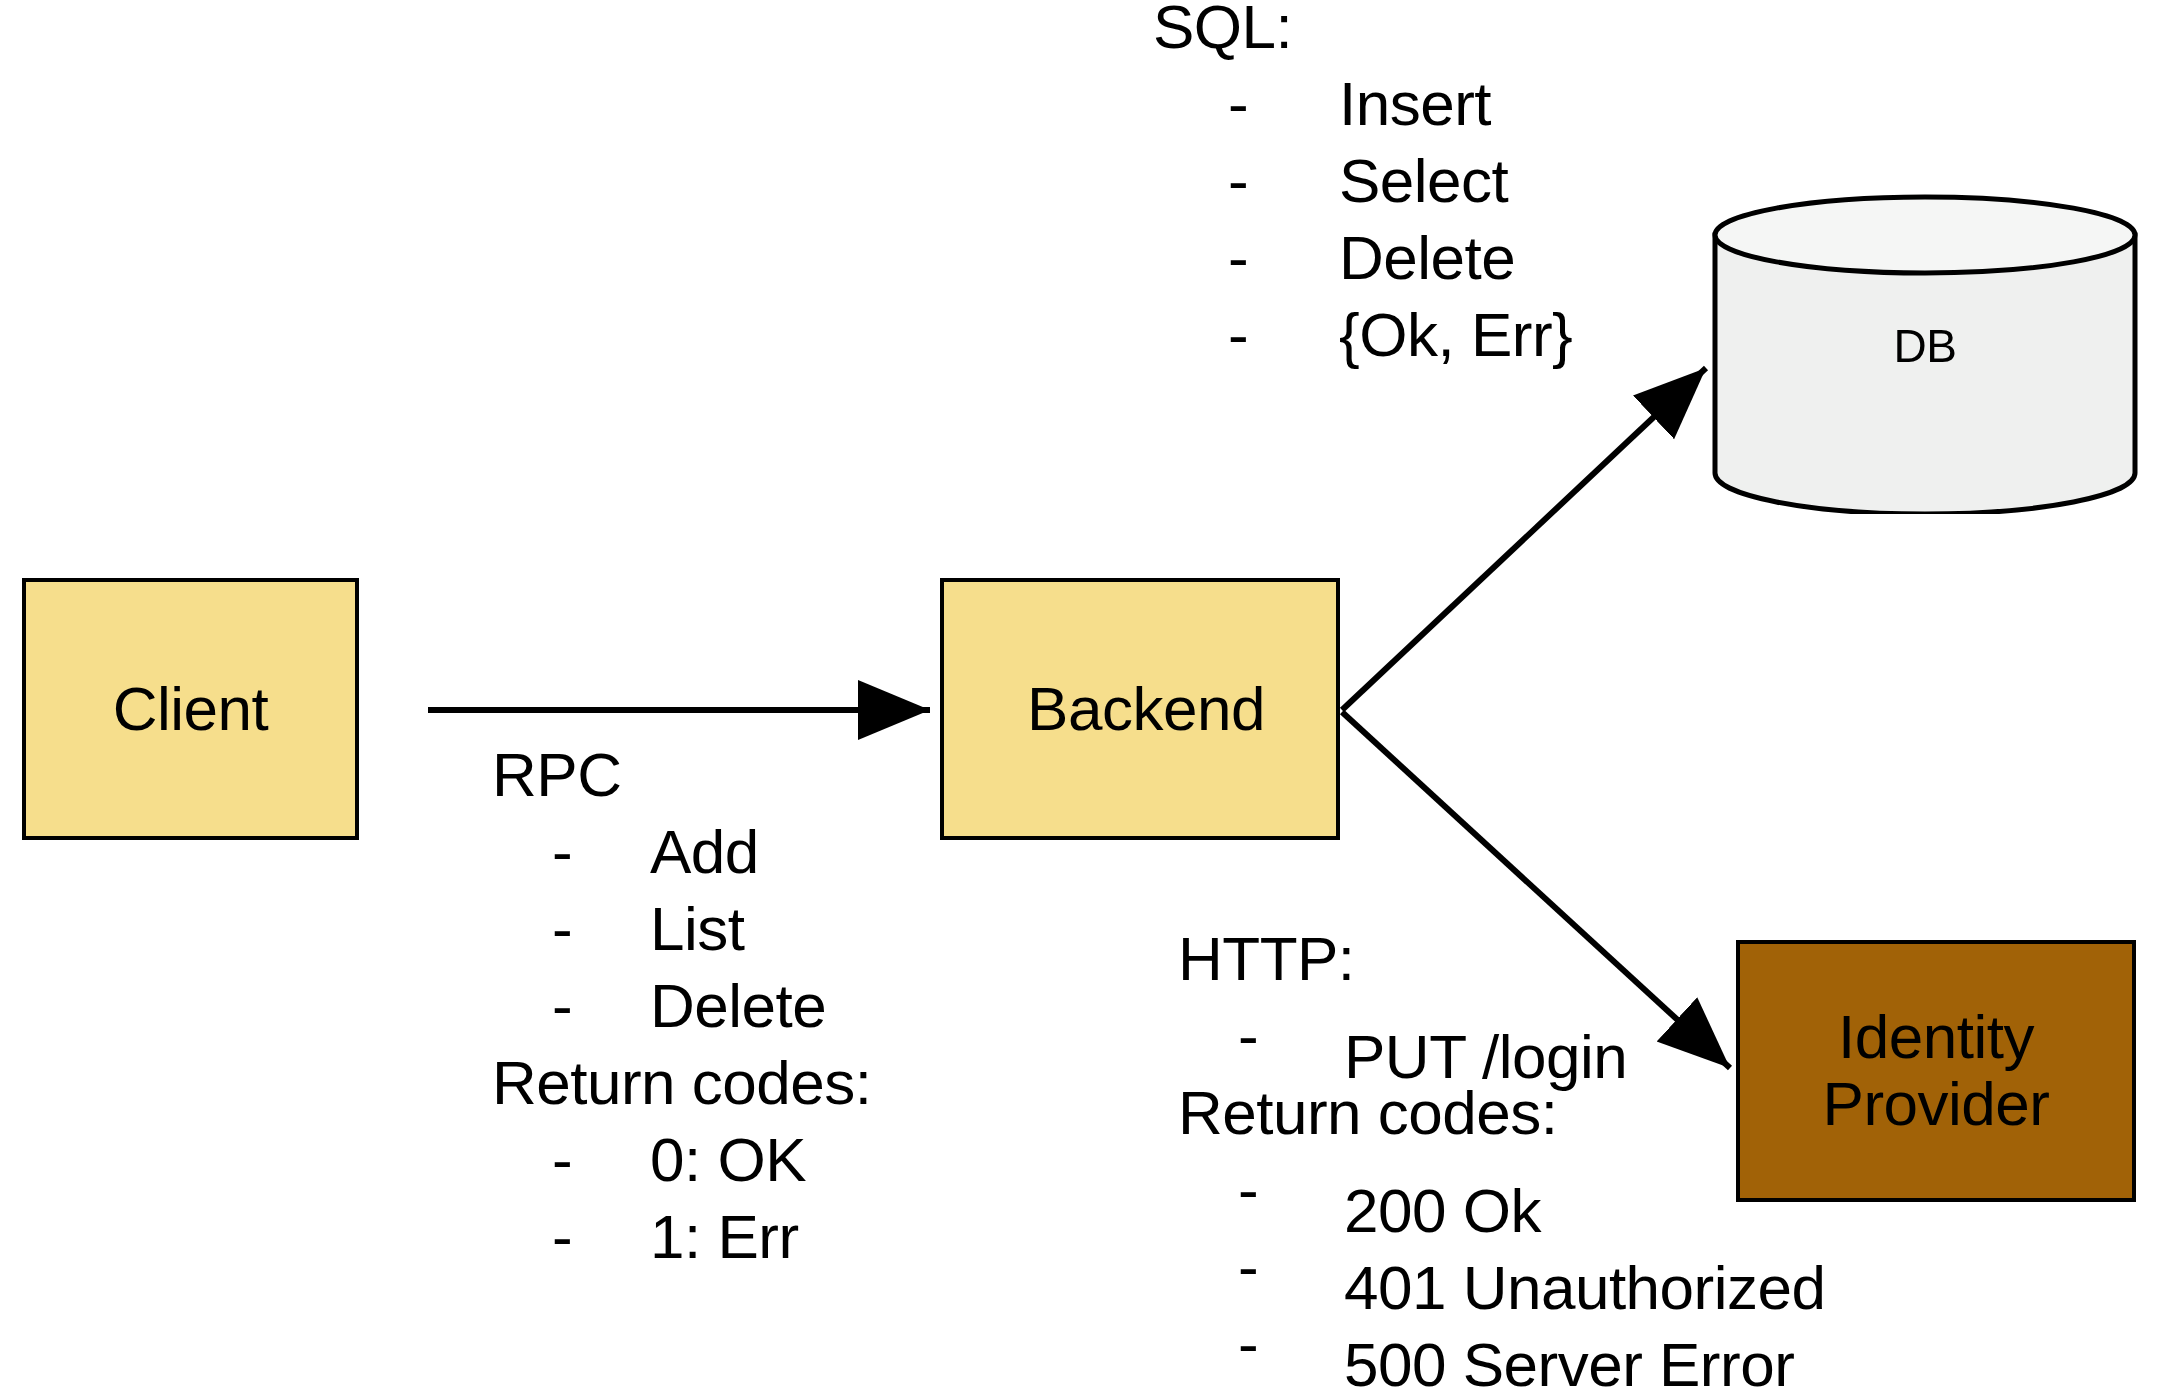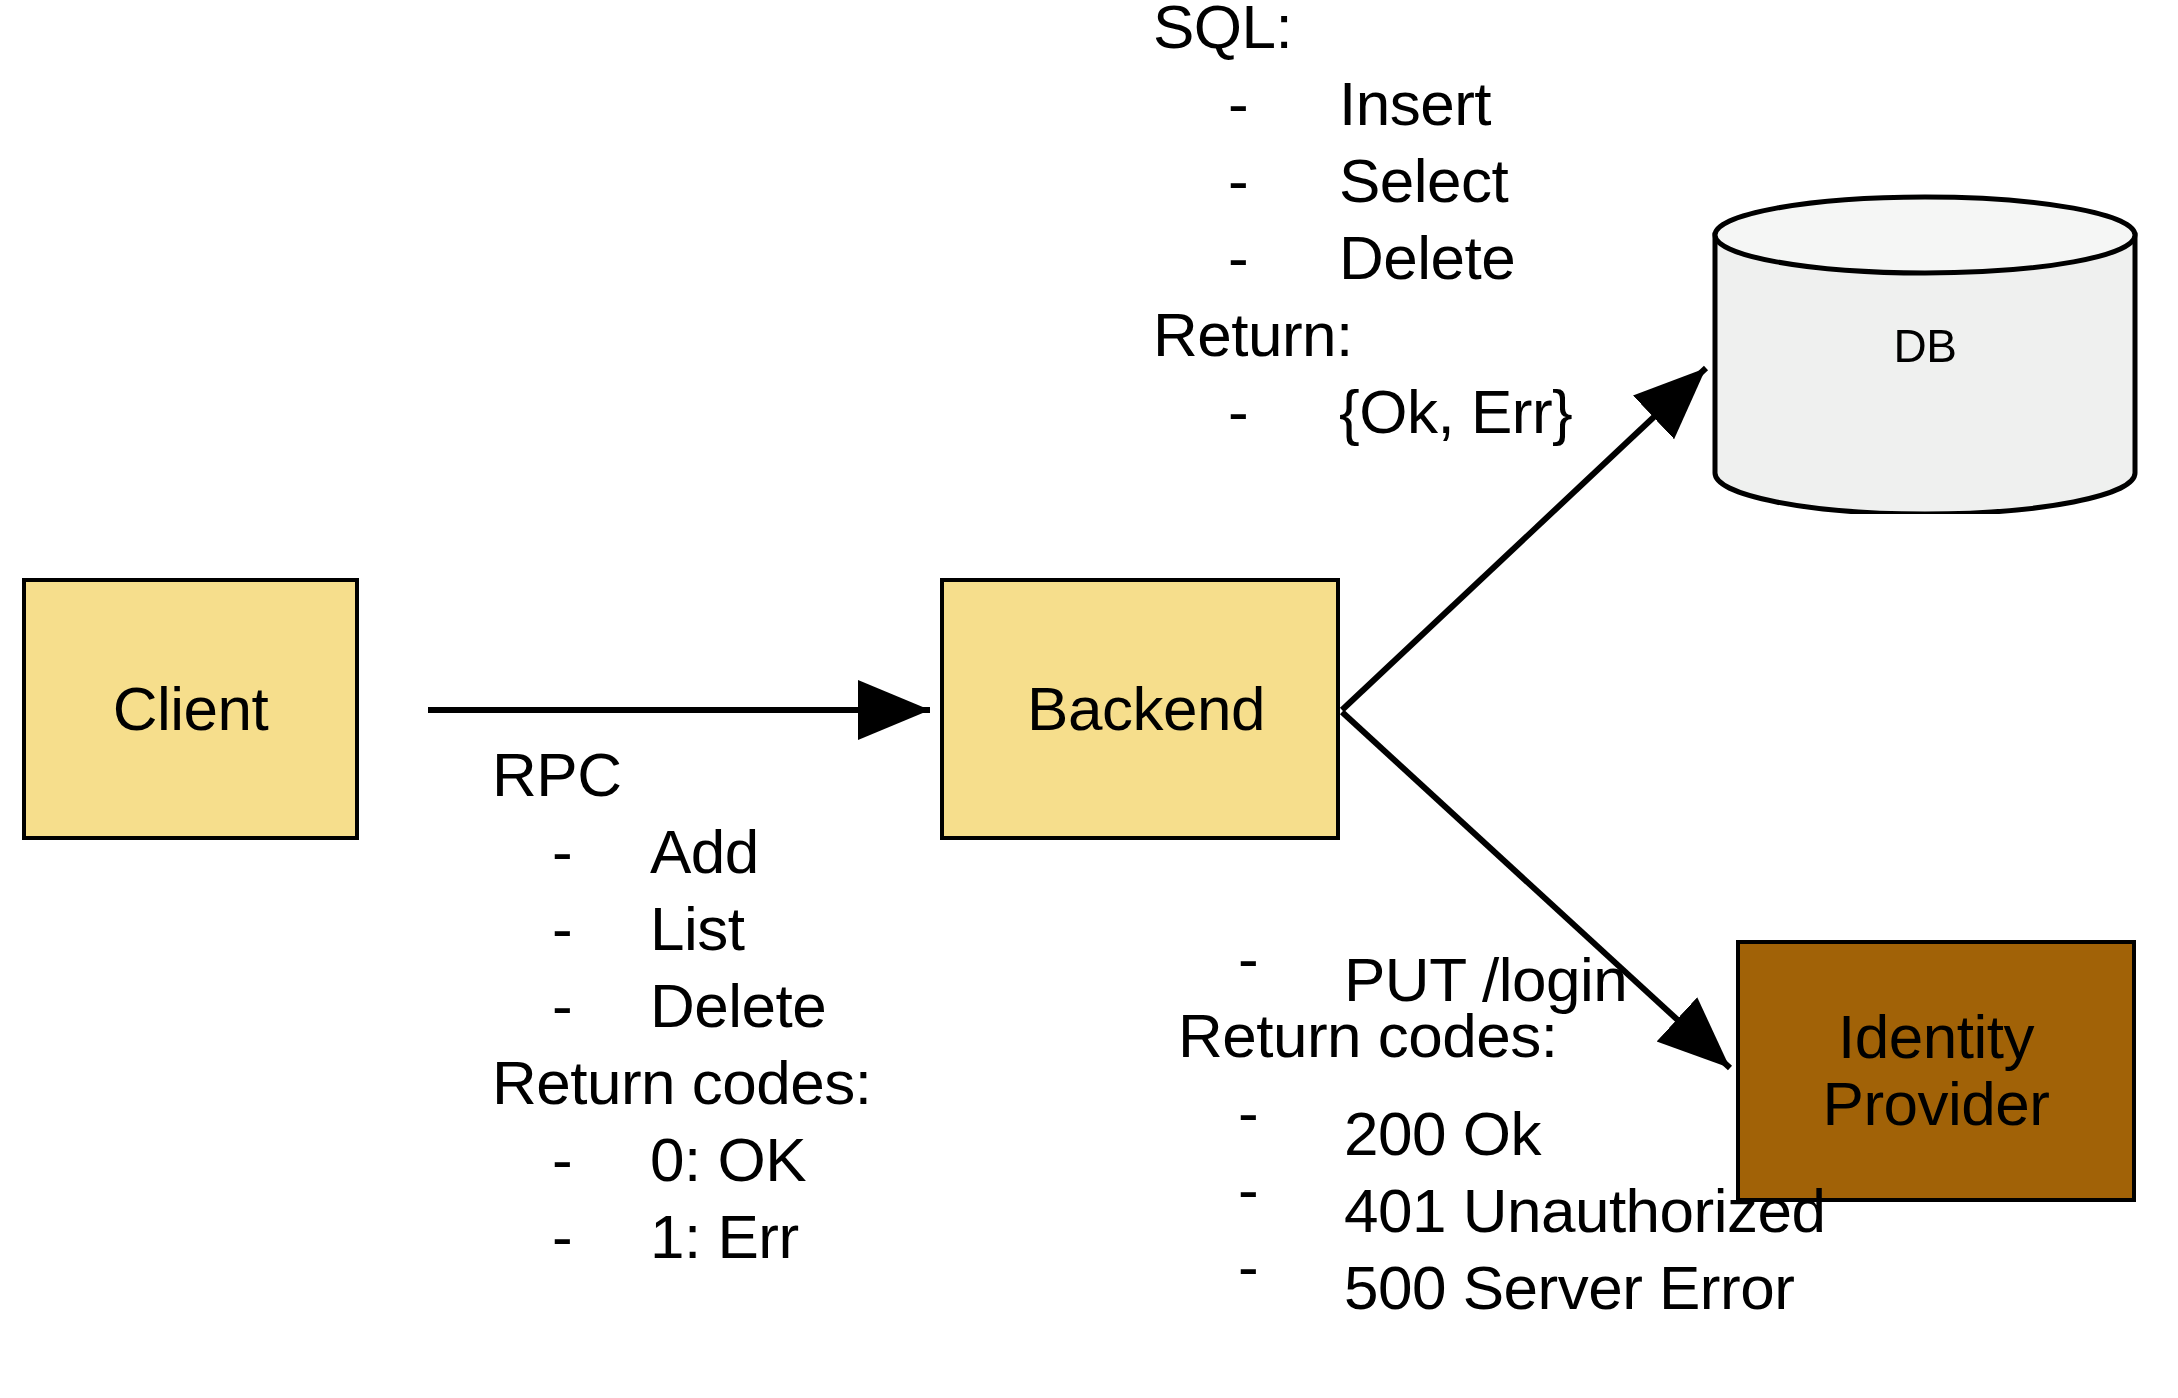--- a/index.html
+++ b/index.html
@@ -150,21 +150,20 @@
     </div>
     <div class="ln item">
       <span class="dash">-</span>
       <span class="txt">Select</span>
     </div>
     <div class="ln item">
       <span class="dash">-</span>
       <span class="txt">Delete</span>
     </div>
 
-    <div class="ln">Return:</div>
 
     <div class="ln item">
       <span class="dash">-</span>
       <span class="txt">{Ok, Err}</span>
     </div>
   </div>
 
   <div class="annot" id="annot-rpc">
     <div class="ln">RPC</div>
 
@@ -187,20 +186,21 @@
       <span class="dash">-</span>
       <span class="txt">0: OK</span>
     </div>
     <div class="ln item">
       <span class="dash">-</span>
       <span class="txt">1: Err</span>
     </div>
   </div>
 
   <div class="annot" id="annot-http">
+    <div class="ln">HTTP:</div>
 
     <div class="ln item">
       <span class="dash">-</span>
       <span class="txt">PUT /login</span>
     </div>
 
     <div class="ln">Return codes:</div>
 
     <div class="ln item">
       <span class="dash">-</span>

